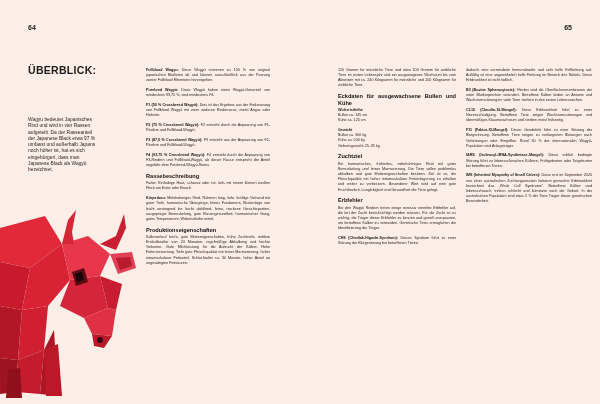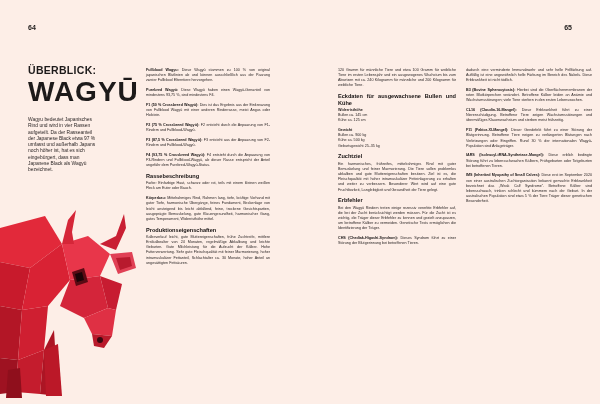--- a/index.html
+++ b/index.html
@@ -47,21 +47,20 @@
 </head>
 <body>
 
 <div class="spread">
 
   <div class="page page-left">
     <div class="page-number">64</div>
 
     <div class="title-block">
       <div class="overline">ÜBERBLICK:</div>
-      <div class="big-title">WAGYŪ</div>
     </div>
 
     <p class="intro">Wagyu bedeutet Japanisches Rind und wird in vier Rassen aufgeteilt. Da der Rasseanteil der Japanese Black etwa 97 % umfasst und außerhalb Japans noch höher ist, hat es sich eingebürgert, dass man Japanese Black als Wagyū bezeichnet.</p>
 
     <svg class="bull" viewBox="0 0 140 190" xmlns="http://www.w3.org/2000/svg">
 
       <polygon points="0,18 45,6 62,34 30,58 0,52" fill="#e2293a"></polygon>
       <polygon points="0,52 30,58 22,100 0,96" fill="#c81a2c"></polygon>
       <polygon points="30,58 62,34 70,70 48,96 22,100" fill="#d92234"></polygon>
       <polygon points="0,96 22,100 18,150 0,148" fill="#b31626"></polygon>

